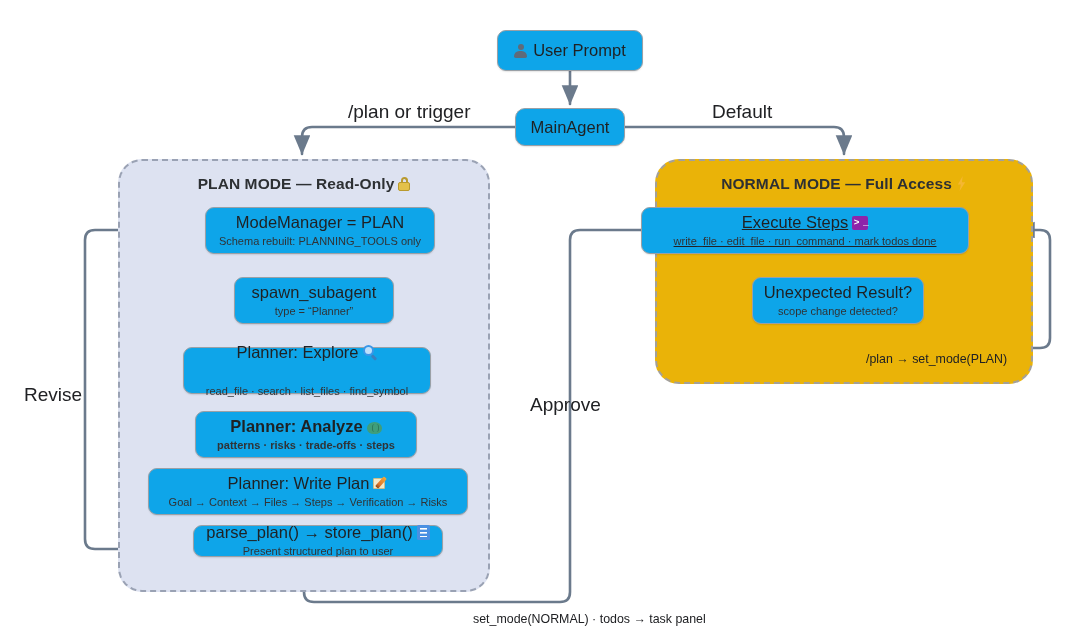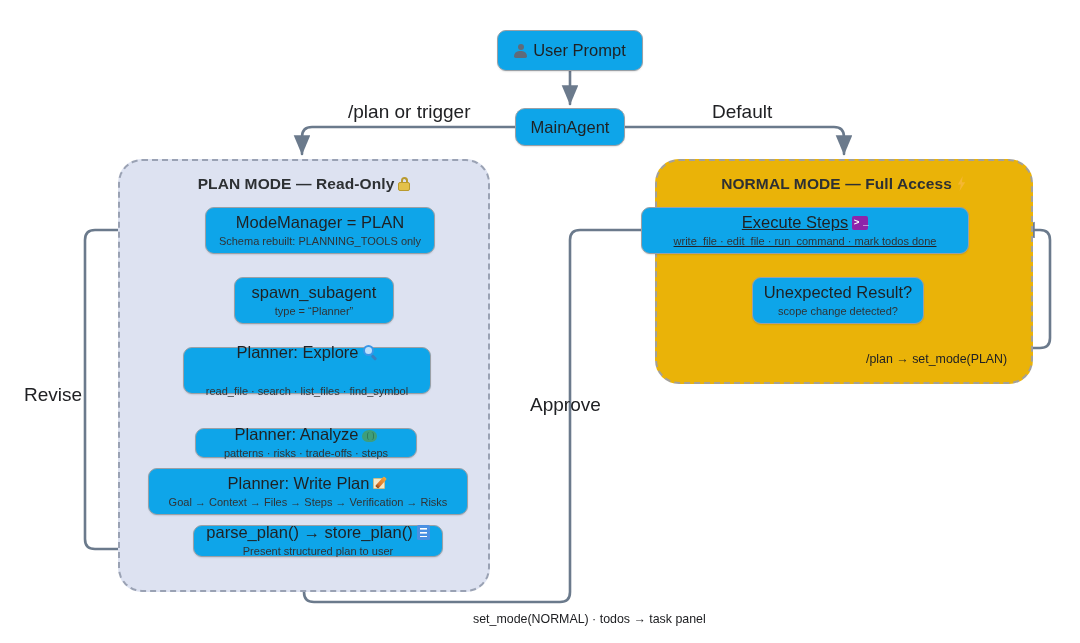--- a/index.html
+++ b/index.html
@@ -87,21 +87,21 @@
   }
   .node.single .t1 { font-size: 16.5px; }
 
   
   #node-user-prompt { left: 497px; top: 30px;  width: 146px; height: 41px; }
   #node-main-agent  { left: 515px; top: 108px; width: 110px; height: 38px; border-radius: 10px;}
 
   #node-modemanager { left: 205px; top: 207px; width: 230px; height: 47px; }
   #node-spawn       { left: 234px; top: 277px; width: 160px; height: 47px; }
   #node-explore     { left: 183px; top: 347px; width: 248px; height: 47px; gap: 20px; }
-  #node-analyze     { left: 195px; top: 428px; width: 222px; height: 30px; }
+  #node-analyze     { left: 195px; top: 411px; width: 222px; height: 47px; font-weight: bold; }
   #node-writeplan   { left: 148px; top: 468px; width: 320px; height: 47px; text-align: right; }
   #node-storeplan   { left: 193px; top: 525px; width: 250px; height: 32px; }
 
   #node-execute     { left: 641px; top: 207px; width: 328px; height: 47px; text-decoration: underline; }
   #node-unexpected  { left: 752px; top: 277px; width: 172px; height: 47px; text-align: center; }
 
   
   .edge-label {
     position: absolute;
     font-size: 19px;

